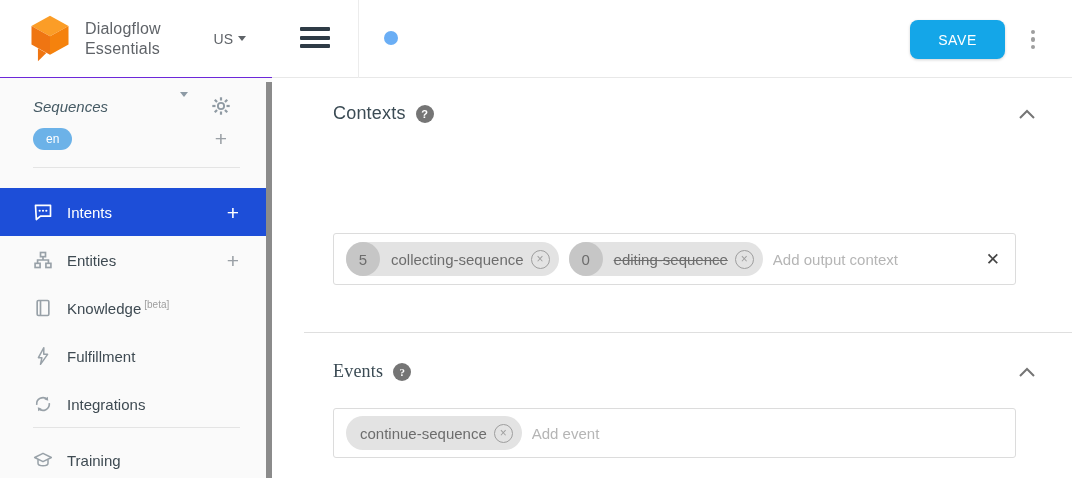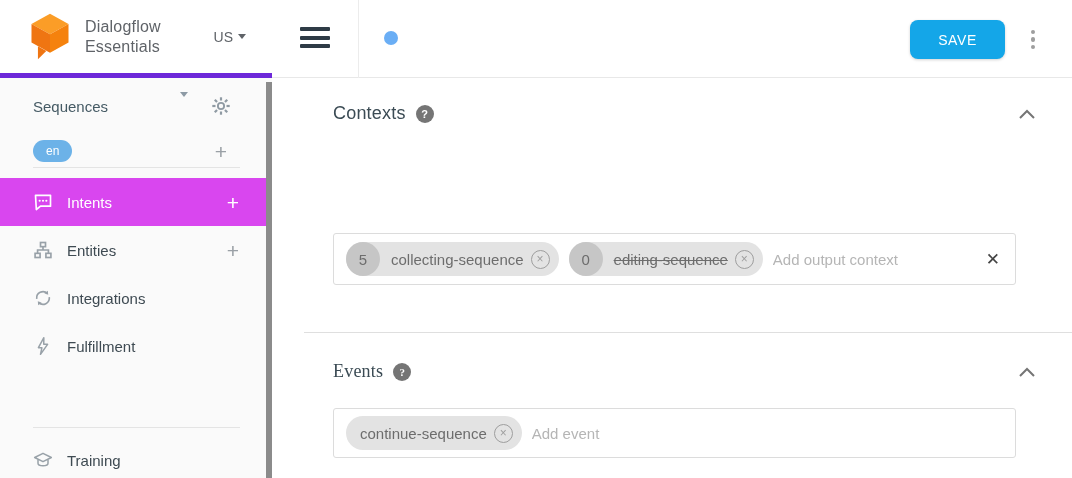--- a/index.html
+++ b/index.html
@@ -3,46 +3,46 @@
 <meta charset="utf-8">
 <style>
   * { margin:0; padding:0; box-sizing:border-box; }
   html,body { width:1072px; height:478px; overflow:hidden; background:#fff;
               font-family:"Liberation Sans","DejaVu Sans",sans-serif; }
   .app { position:relative; width:1072px; height:478px; }
 
   
   .sidebar { position:absolute; left:0; top:0; width:272px; height:478px; background:#fafafa; }
   .sidebar-header { position:absolute; left:0; top:0; width:272px; height:78px; background:#fff;
-                    border-bottom:5px solid #6d28d9; display:flex; align-items:center; }
+                    border-bottom:1px solid #6d28d9; display:flex; align-items:center; }
   .logo { width:46px; height:50px; margin-left:27px; flex:0 0 auto; }
   .brand { margin-left:12px; font-size:16px; line-height:20px; color:#5f6368; letter-spacing:.2px; }
   .region { margin-left:auto; margin-right:26px; font-size:14px; color:#5f6368; display:flex; align-items:center; cursor:pointer; }
   .caret-down { width:0; height:0; border-left:4px solid transparent; border-right:4px solid transparent;
                 border-top:5px solid #5f6368; margin-left:5px; }
   .sb-scroll { position:absolute; left:266px; top:82px; width:6px; height:396px; background:#8b8b8b; }
 
   .agent-row { position:absolute; left:0; top:88px; width:260px; height:36px; display:flex; align-items:center; }
-  .agent-name { margin-left:33px; font-size:15px; color:#455a64; }
+  .agent-name { margin-left:33px; font-size:15px; color:#455a64;font-style:italic; }
   .agent-caret { margin-left:auto; }
   .agent-caret .caret-down { border-top-color:#8d9aa5; margin-right:0; }
   .gear { width:22px; height:22px; margin-left:22px; margin-right:28px; }
-  .lang-row { position:absolute; left:0; top:128px; width:260px; height:34px; display:flex; align-items:flex-end; }
+  .lang-row { position:absolute; left:0; top:128px; width:260px; height:34px; display:flex; align-items:flex-start; }
   .lang-pill { margin-left:33px; background:#6cb2e8; color:#fff; font-size:12px; border-radius:12px;
                padding:4px 13px; cursor:pointer; }
   .plus-gray { margin-left:auto; margin-right:33px; color:#9aa0a6; font-size:21px; font-weight:300; cursor:pointer; line-height:1; }
   .sb-divider { position:absolute; left:33px; right:32px; top:167px; border-top:1px solid #e4e4e4; }
   .sb-divider2 { position:absolute; left:33px; right:32px; top:427px; border-top:1px solid #e4e4e4; }
 
   .nav { position:absolute; left:0; top:178px; width:272px; }
   .nav-item { height:48px; display:flex; align-items:center; color:#3e4a52; cursor:pointer; }
   .nav-item .nicon { width:20px; height:20px; margin-left:33px; color:#98a1a8; flex:0 0 auto; }
   .nav-item .nlabel { margin-left:14px; font-size:15px; }
   .nav-item .nplus { margin-left:auto; margin-right:33px; font-size:21px; font-weight:300; color:#9aa0a6; line-height:1; }
-  .nav-item.active { background:#d946ef; color:#fff; }
+  .nav-item.active { background:#1d4ed8; color:#fff;margin-top:10px; }
   .nav-item.active .nicon { color:#fff; }
   .nav-item.active .nplus { color:#fff; font-weight:500; }
   .beta { font-size:10px; color:#9e9e9e; vertical-align:super; margin-left:3px; }
   .nav-training { position:absolute; left:0; top:436px; width:272px; }
 
   
   .main { position:absolute; left:272px; top:0; width:800px; height:478px; background:#fff; }
   .main-header { position:absolute; left:0; top:0; width:800px; height:78px; border-bottom:1px solid #e8e8e8; }
   .hamburger { position:absolute; left:28px; top:27px; width:30px; height:24px; cursor:pointer; }
   .hamburger span { display:block; height:4px; background:#2e3b46; border-radius:1px; margin-bottom:4.5px; }
@@ -147,33 +147,42 @@
             <rect x="15.5" y="16" width="6" height="5"></rect>
             <path d="M12 8v4M12 12H5.5v4M12 12h6.5v4"></path>
           </g>
         </svg>
         <span class="nlabel">Entities</span>
         <span class="nplus">+</span>
       </div>
       <div class="nav-item">
         <svg class="nicon" viewBox="0 0 24 24">
           <g fill="none" stroke="currentColor" stroke-width="2">
+            <rect x="5" y="3" width="14" height="18" rx="1.5"></rect>
+            <path d="M9 3v18"></path>
+          </g>
+        </svg>
+        <span class="nlabel"><span>Knowledge</span><span class="beta">[beta]</span></span>
+      </div>
+      <div class="nav-item">
+        <svg class="nicon" viewBox="0 0 24 24">
+          <path d="M13 2 6.5 14h4.2L9 22l8.5-12h-4.6z" fill="none" stroke="currentColor" stroke-width="1.8" stroke-linejoin="round"></path>
+        </svg>
+        <span class="nlabel">Fulfillment</span>
+      </div>
+      <div class="nav-item">
+        <svg class="nicon" viewBox="0 0 24 24">
+          <g fill="none" stroke="currentColor" stroke-width="2">
             <path d="M4.5 13a7.5 7.5 0 0 1 12.8-6.3"></path>
             <path d="M19.5 11a7.5 7.5 0 0 1-12.8 6.3"></path>
           </g>
           <polygon points="17.8,3.2 18.2,8.2 13.6,6.4" fill="currentColor"></polygon>
           <polygon points="6.2,20.8 5.8,15.8 10.4,17.6" fill="currentColor"></polygon>
         </svg>
         <span class="nlabel">Integrations</span>
-      </div>
-      <div class="nav-item">
-        <svg class="nicon" viewBox="0 0 24 24">
-          <path d="M13 2 6.5 14h4.2L9 22l8.5-12h-4.6z" fill="none" stroke="currentColor" stroke-width="1.8" stroke-linejoin="round"></path>
-        </svg>
-        <span class="nlabel">Fulfillment</span>
       </div>
     </div>
 
     <div class="sb-divider2"></div>
 
     <div class="nav nav-training">
       <div class="nav-item">
         <svg class="nicon" viewBox="0 0 24 24">
           <g fill="none" stroke="currentColor" stroke-width="1.8" stroke-linejoin="round">
             <polygon points="12,4 22,9 12,14 2,9"></polygon>

